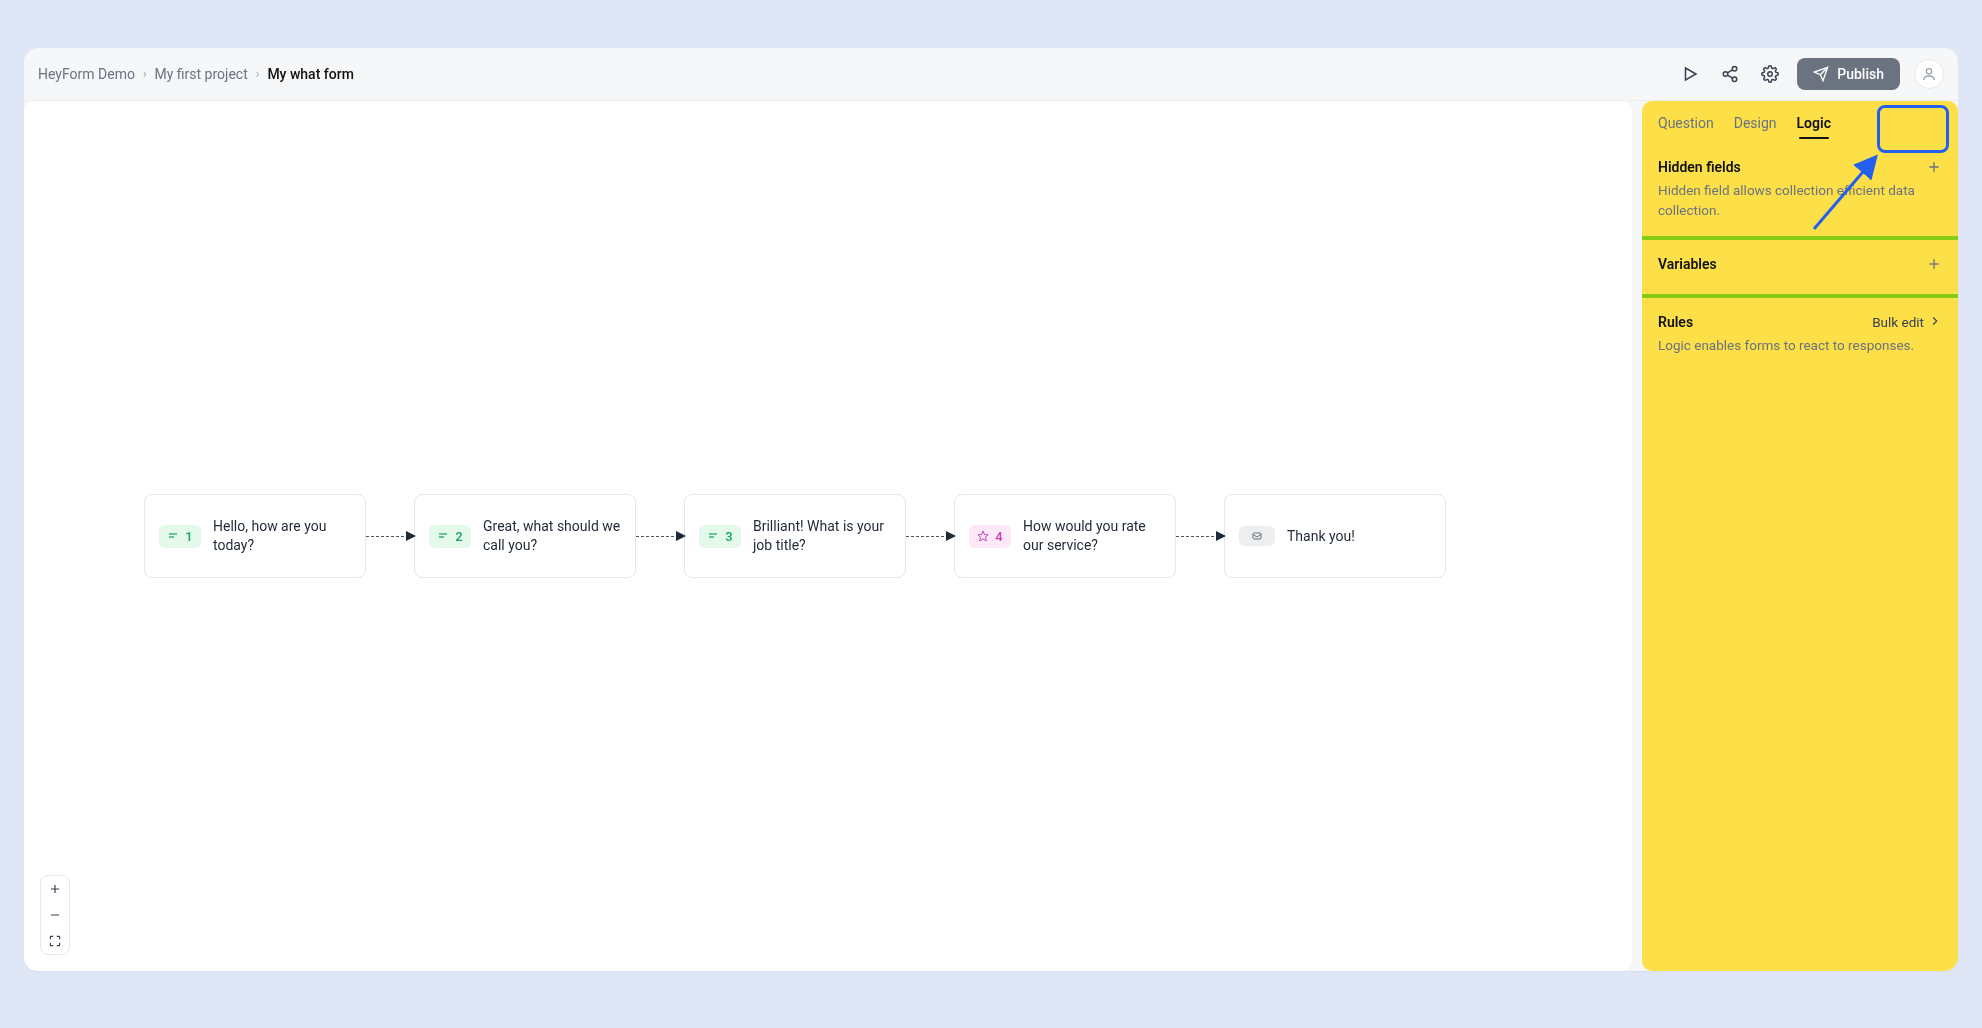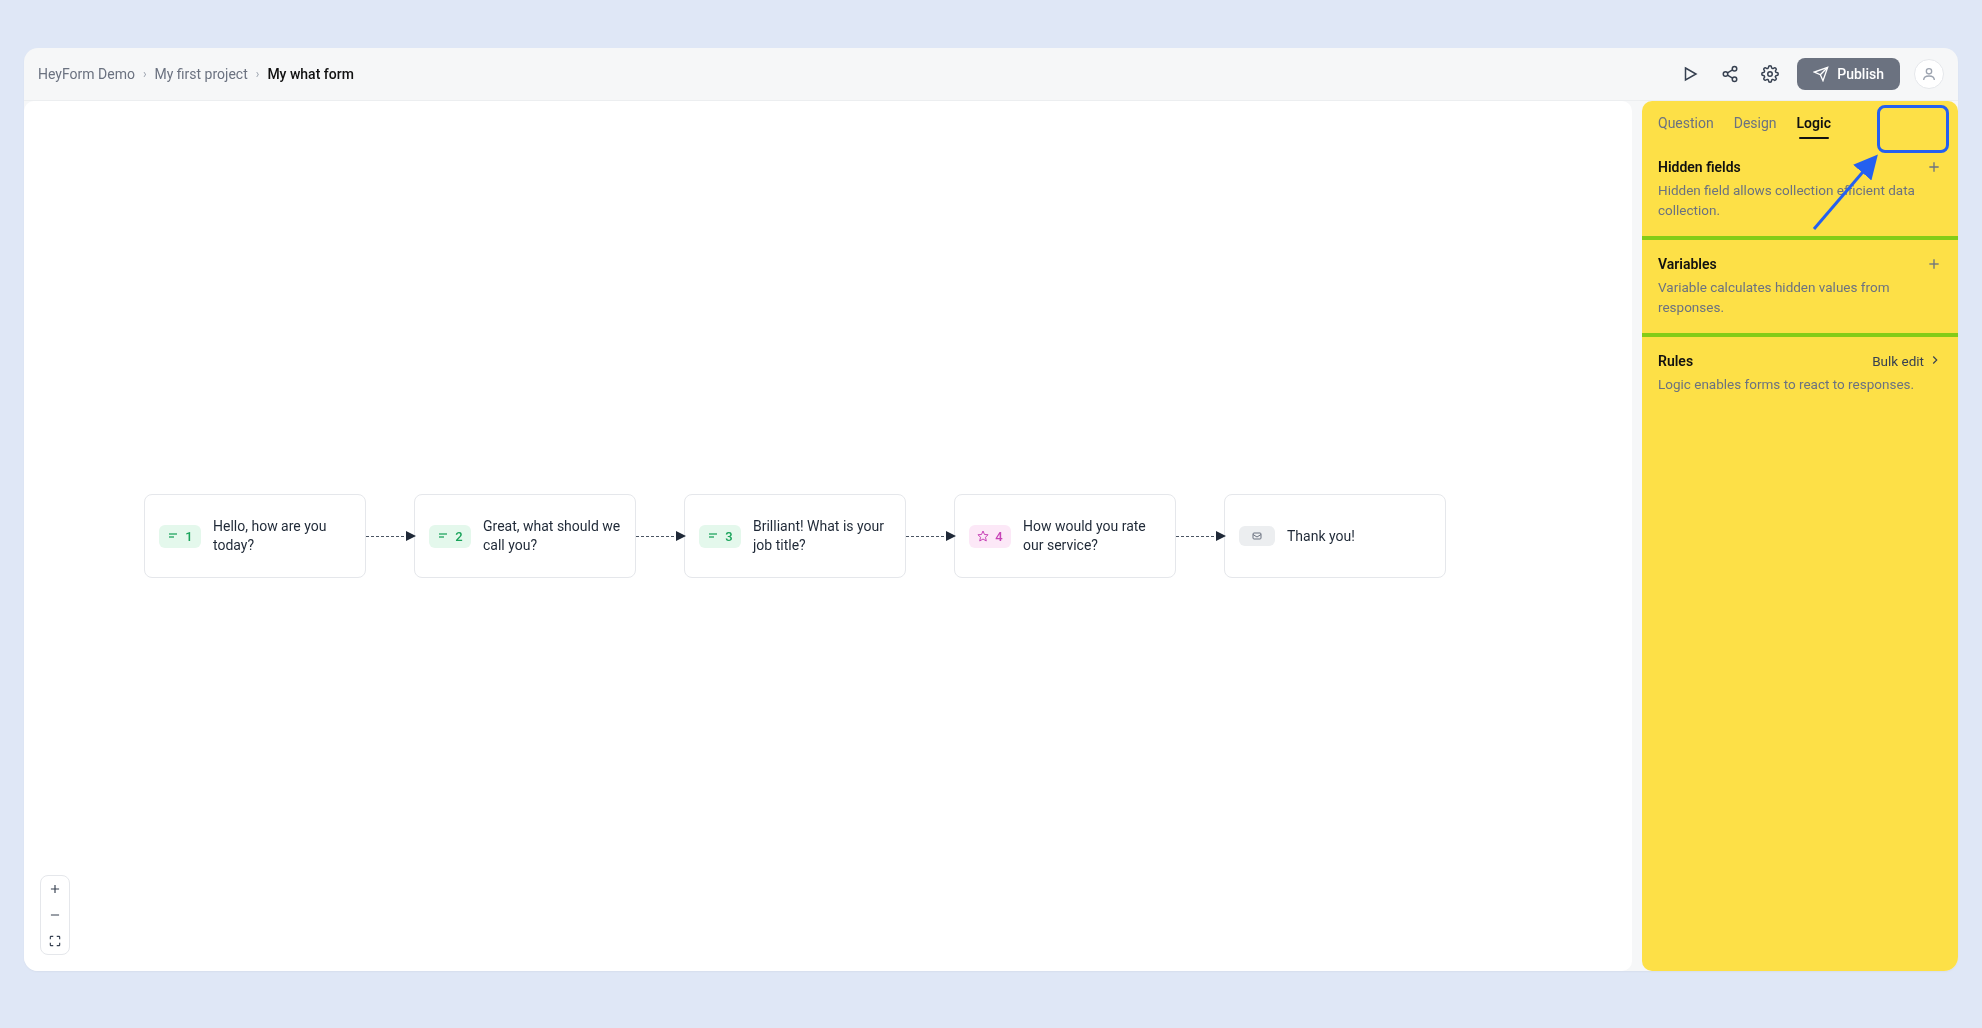--- a/index.html
+++ b/index.html
@@ -430,21 +430,20 @@
         <div class="panel-section">
           <div class="sec-head">
             <span class="sec-title">Variables</span>
             <span class="plus-btn">
               <svg width="16" height="16" viewBox="0 0 24 24" stroke="currentColor" stroke-width="2">
                   <line x1="12" y1="5" x2="12" y2="19"></line>
                   <line x1="5" y1="12" x2="19" y2="12"></line>
                 </svg>
             </span>
           </div>
-          <div class="sec-desc">Variable calculates hidden values from responses.</div>
         </div>
 
         <div class="panel-section">
           <div class="sec-head">
             <span class="sec-title">Rules</span>
             <span class="bulk-edit">
               <span>Bulk edit</span>
               <svg width="14" height="14" viewBox="0 0 24 24" fill="none" stroke="currentColor" stroke-width="2">
                   <polyline points="9 18 15 12 9 6"></polyline>
                 </svg>

